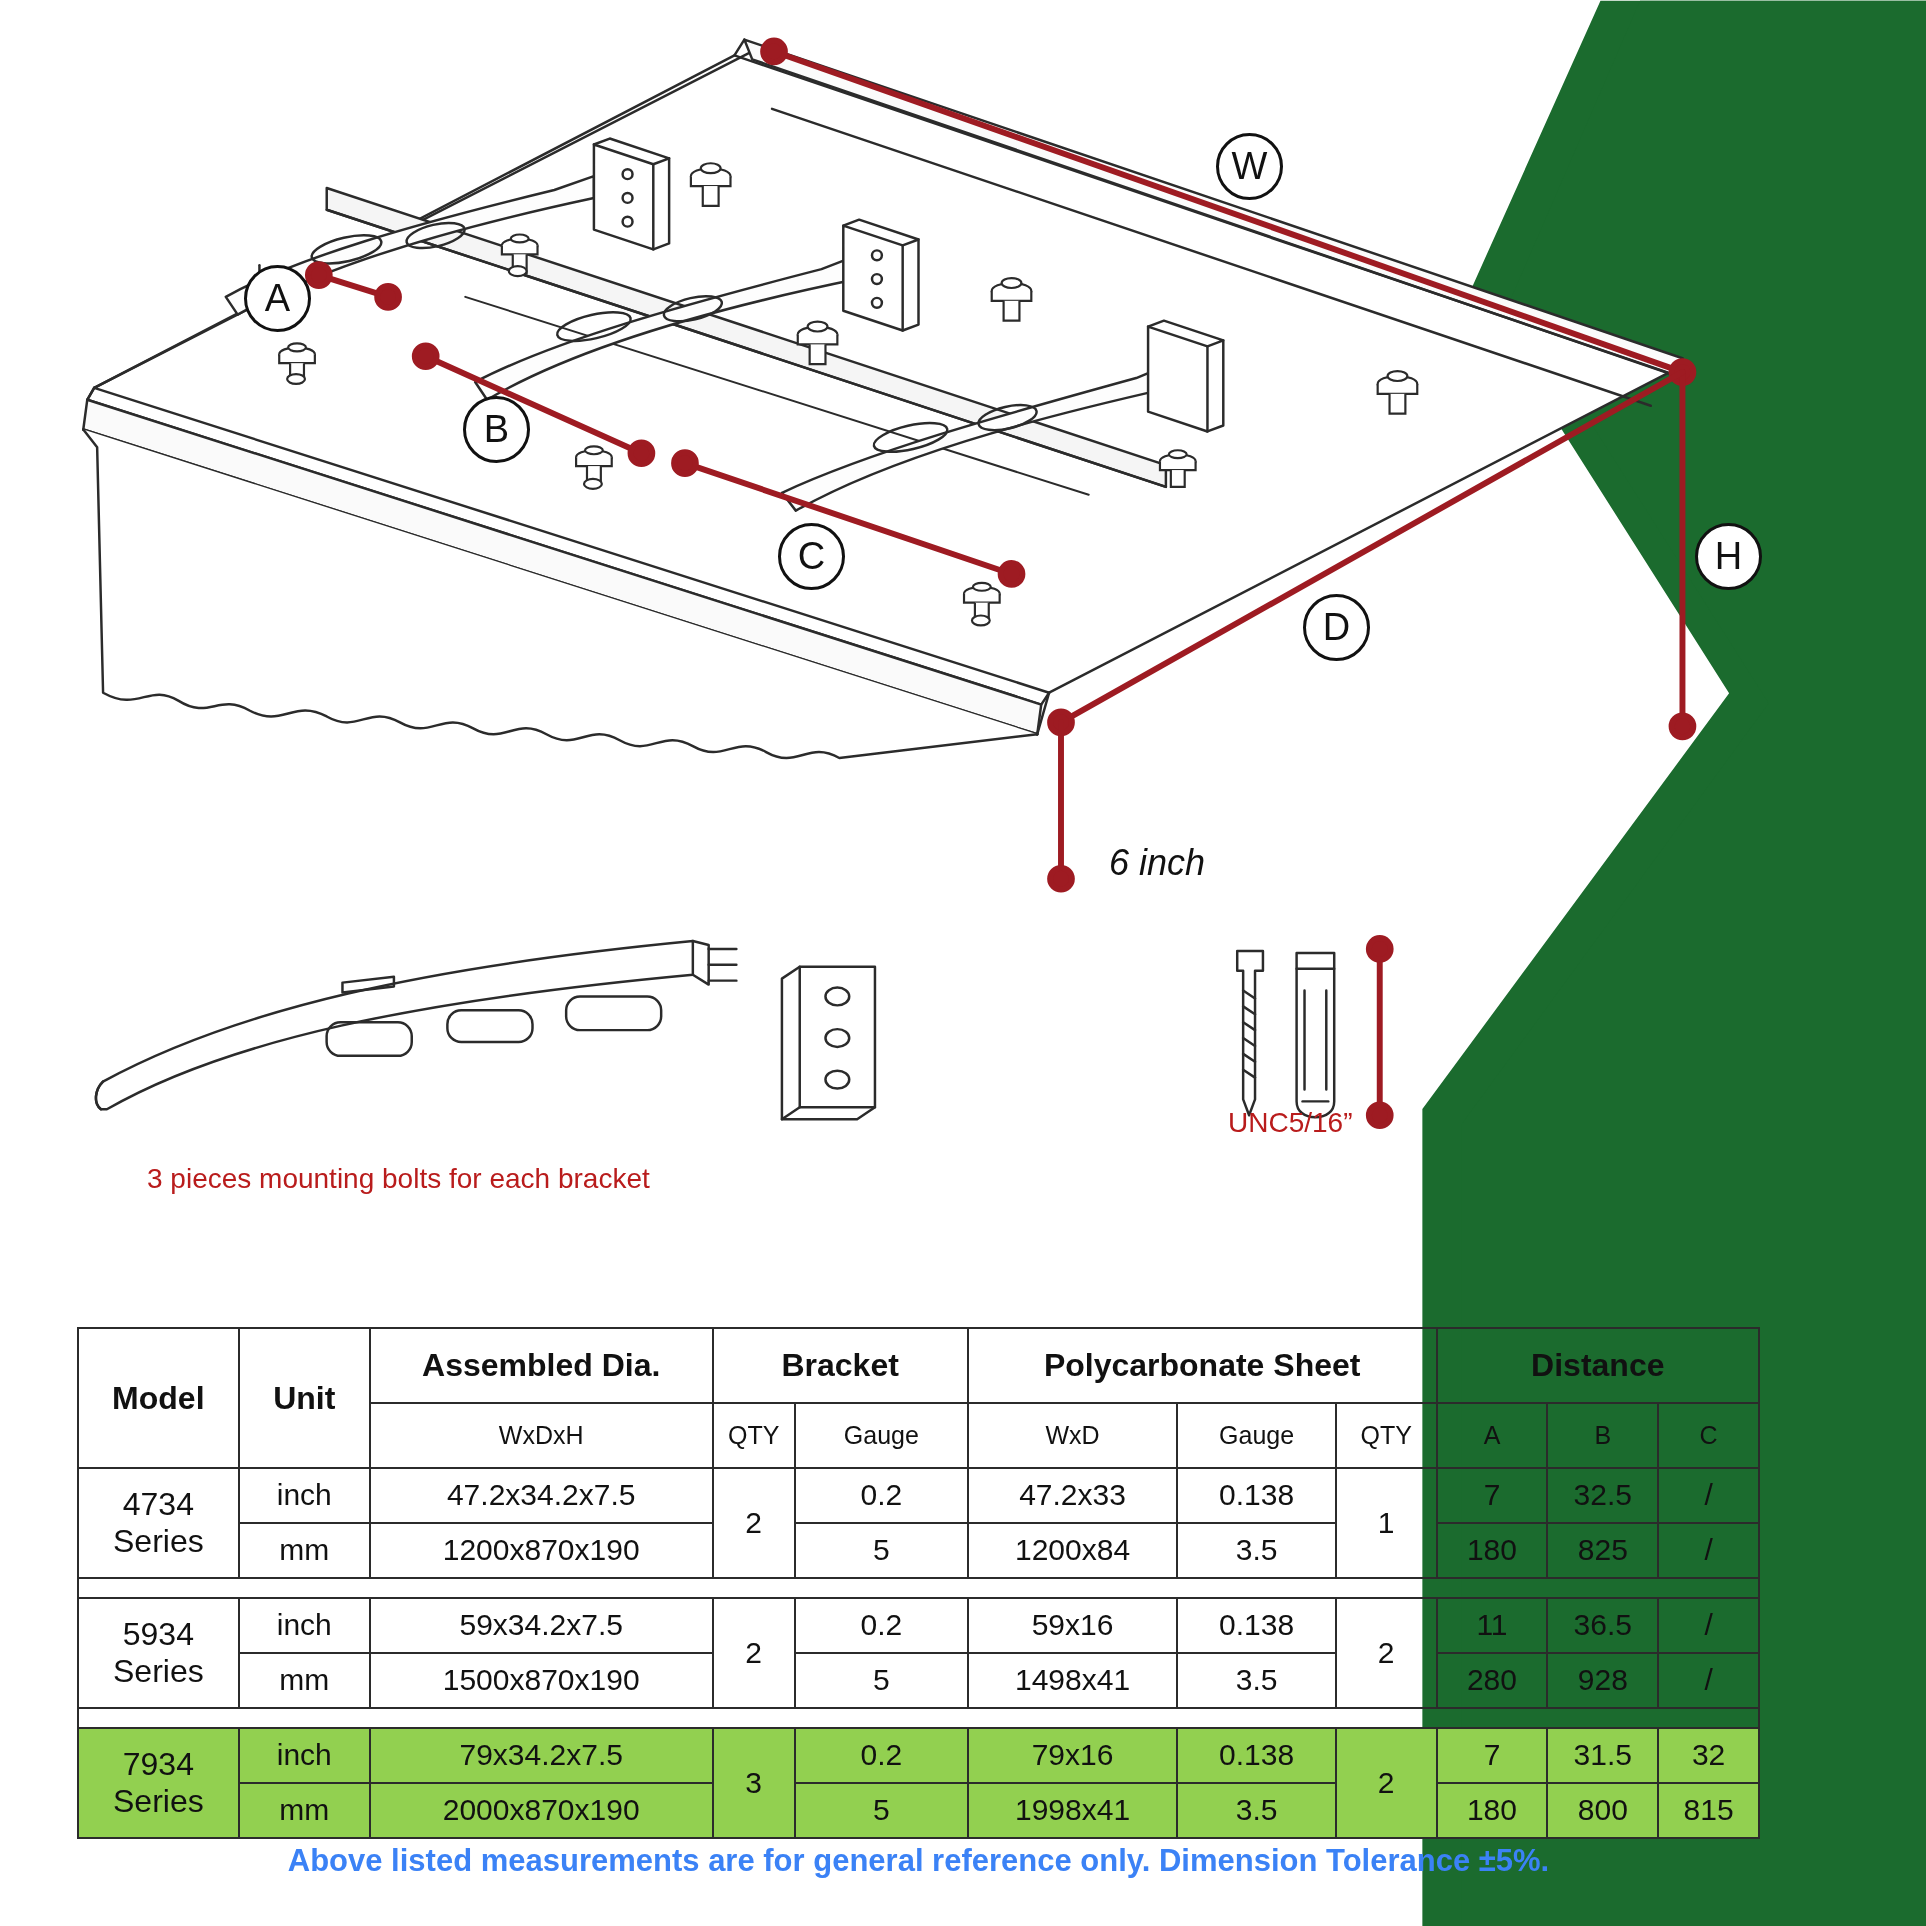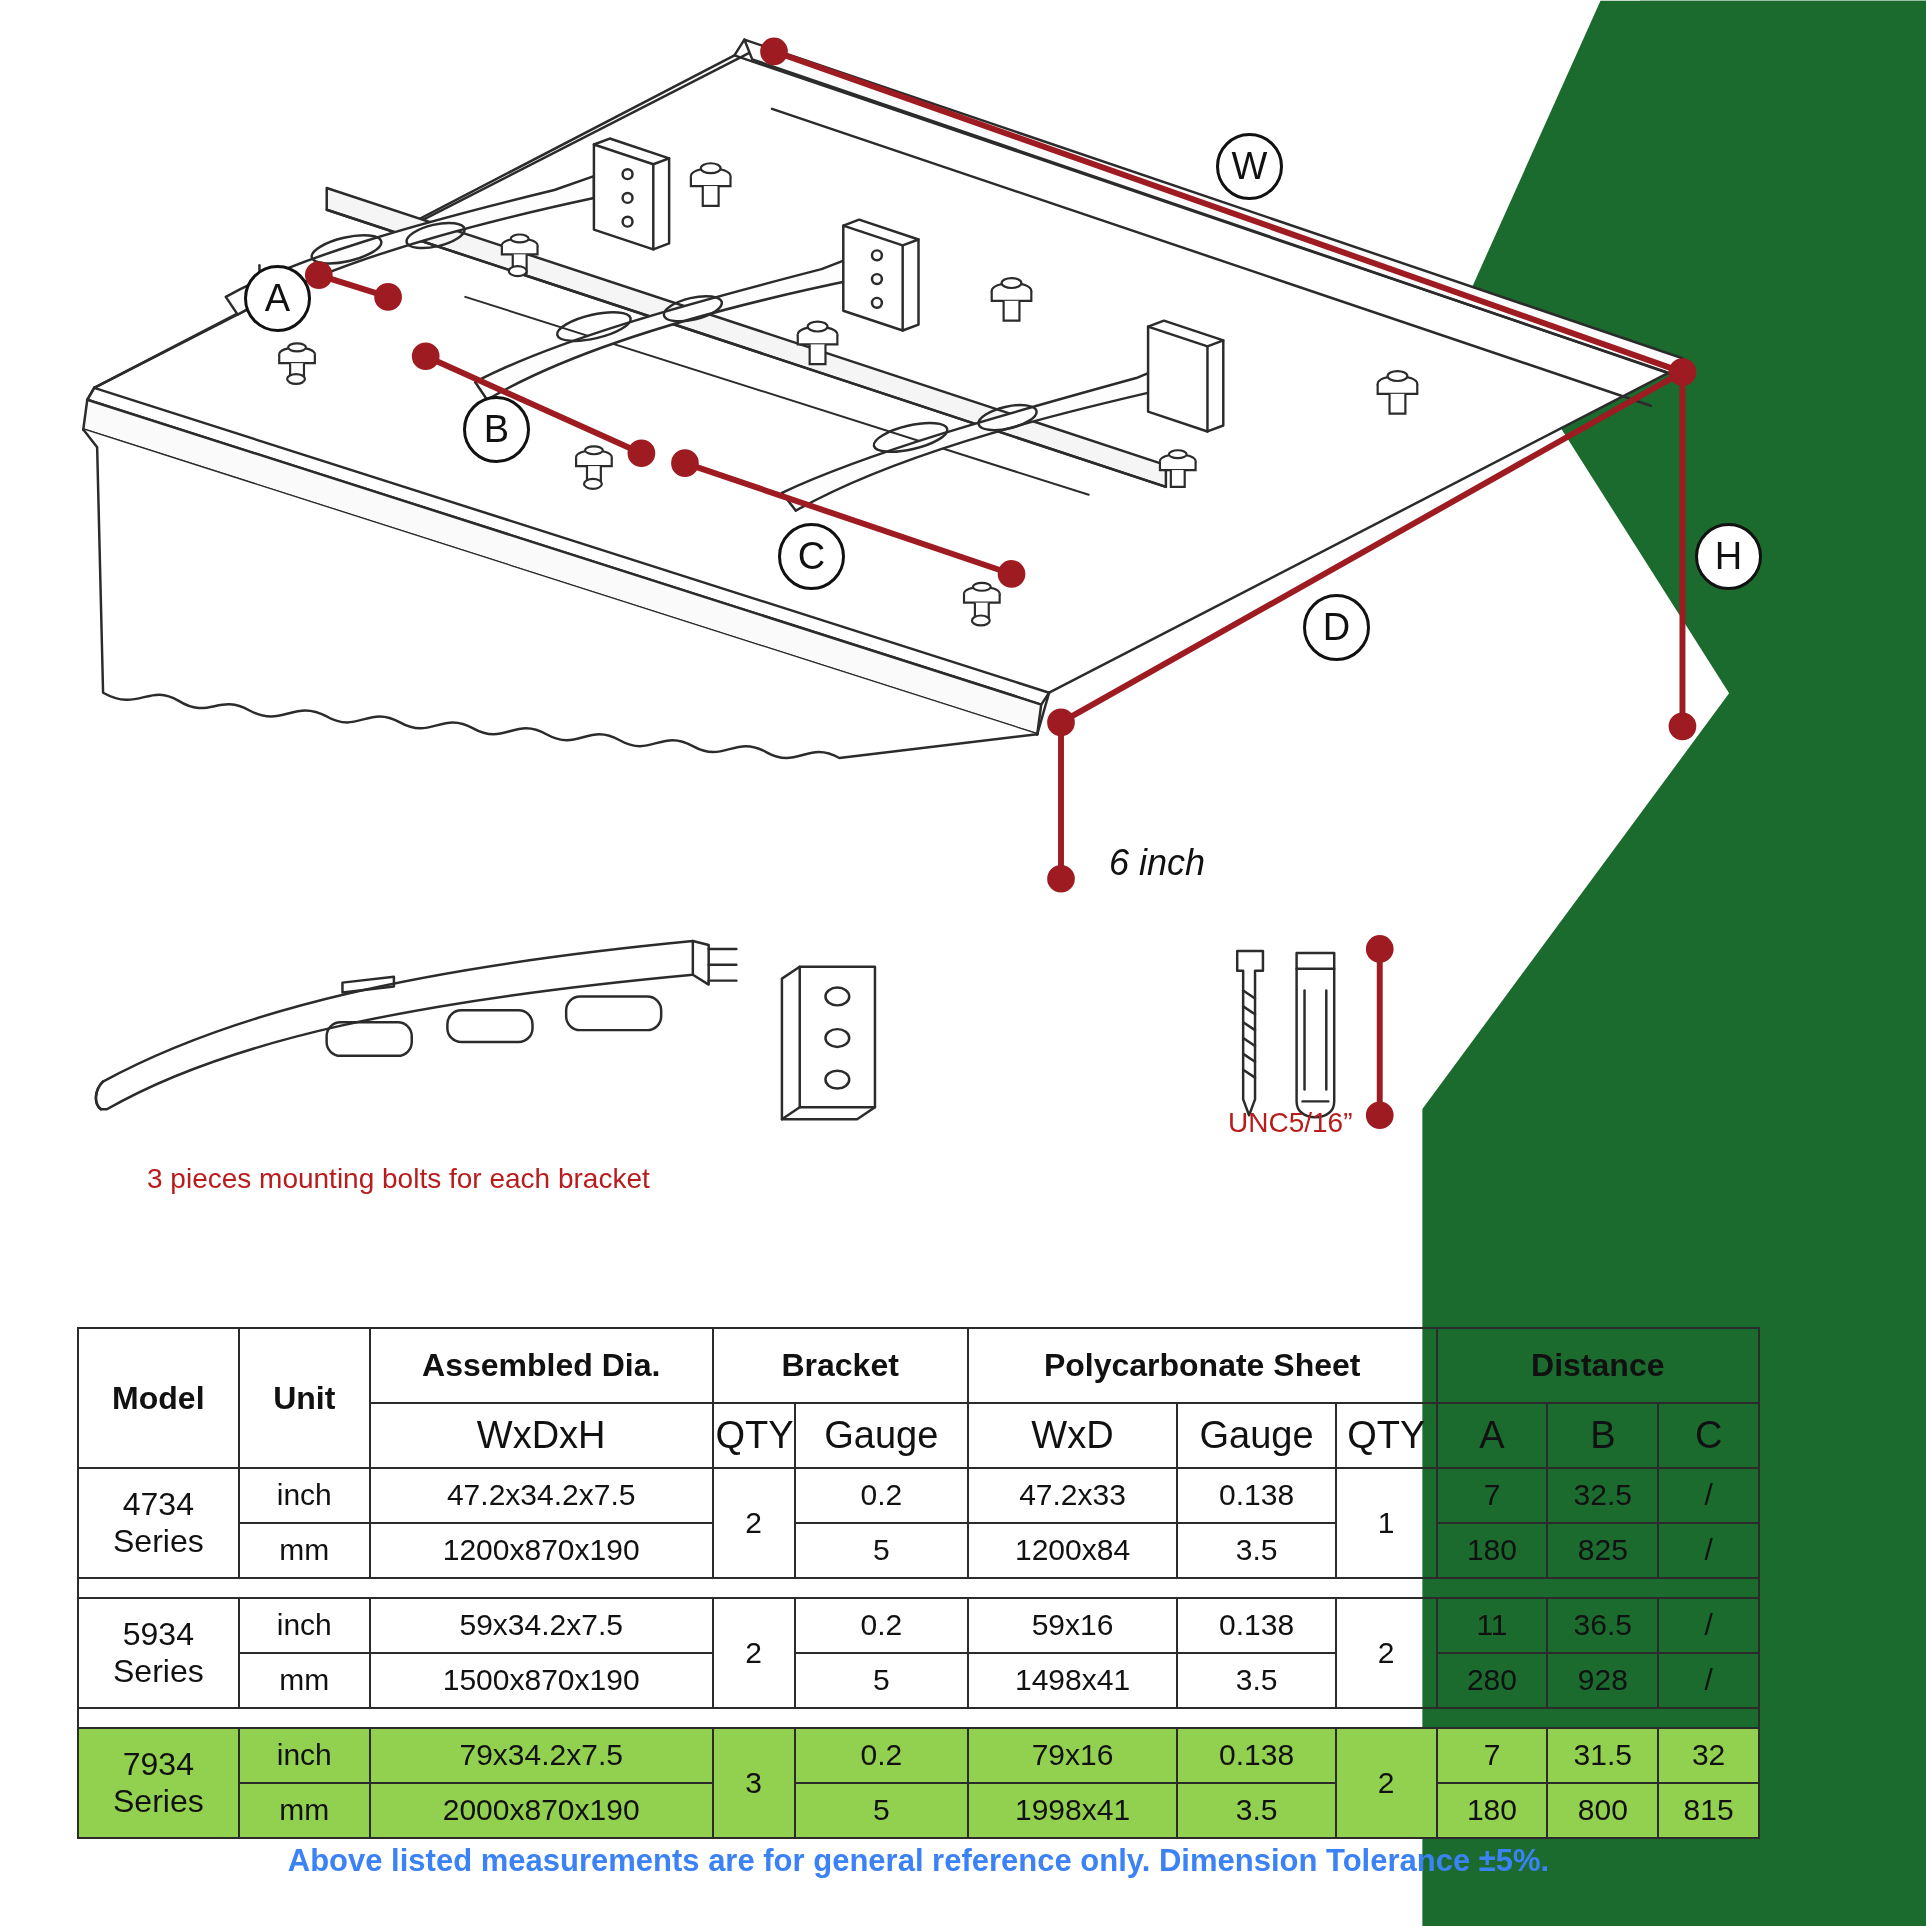--- a/index.html
+++ b/index.html
@@ -110,21 +110,21 @@
     text-align: center;
     padding: 6px 2px;
     font-weight: normal;
     line-height: 1.15;
   }
   table.spec th {
     font-weight: bold;
     font-size: 32px;
   }
   .hdr-top th { height: 61px; }
-  .hdr-sub td { height: 51px; font-size: 38px; }
+  .hdr-sub td { height: 51px; font-size: 25px; }
   .row-cell { height: 55px; }
   .model-cell { font-size: 32px; }
   .green-row td { background: #92d050; }
   .sep-row td {
     border: none;
     border-top: 4px solid #00a651;
     height: 6px;
     padding: 0;
   }
   .footnote {

